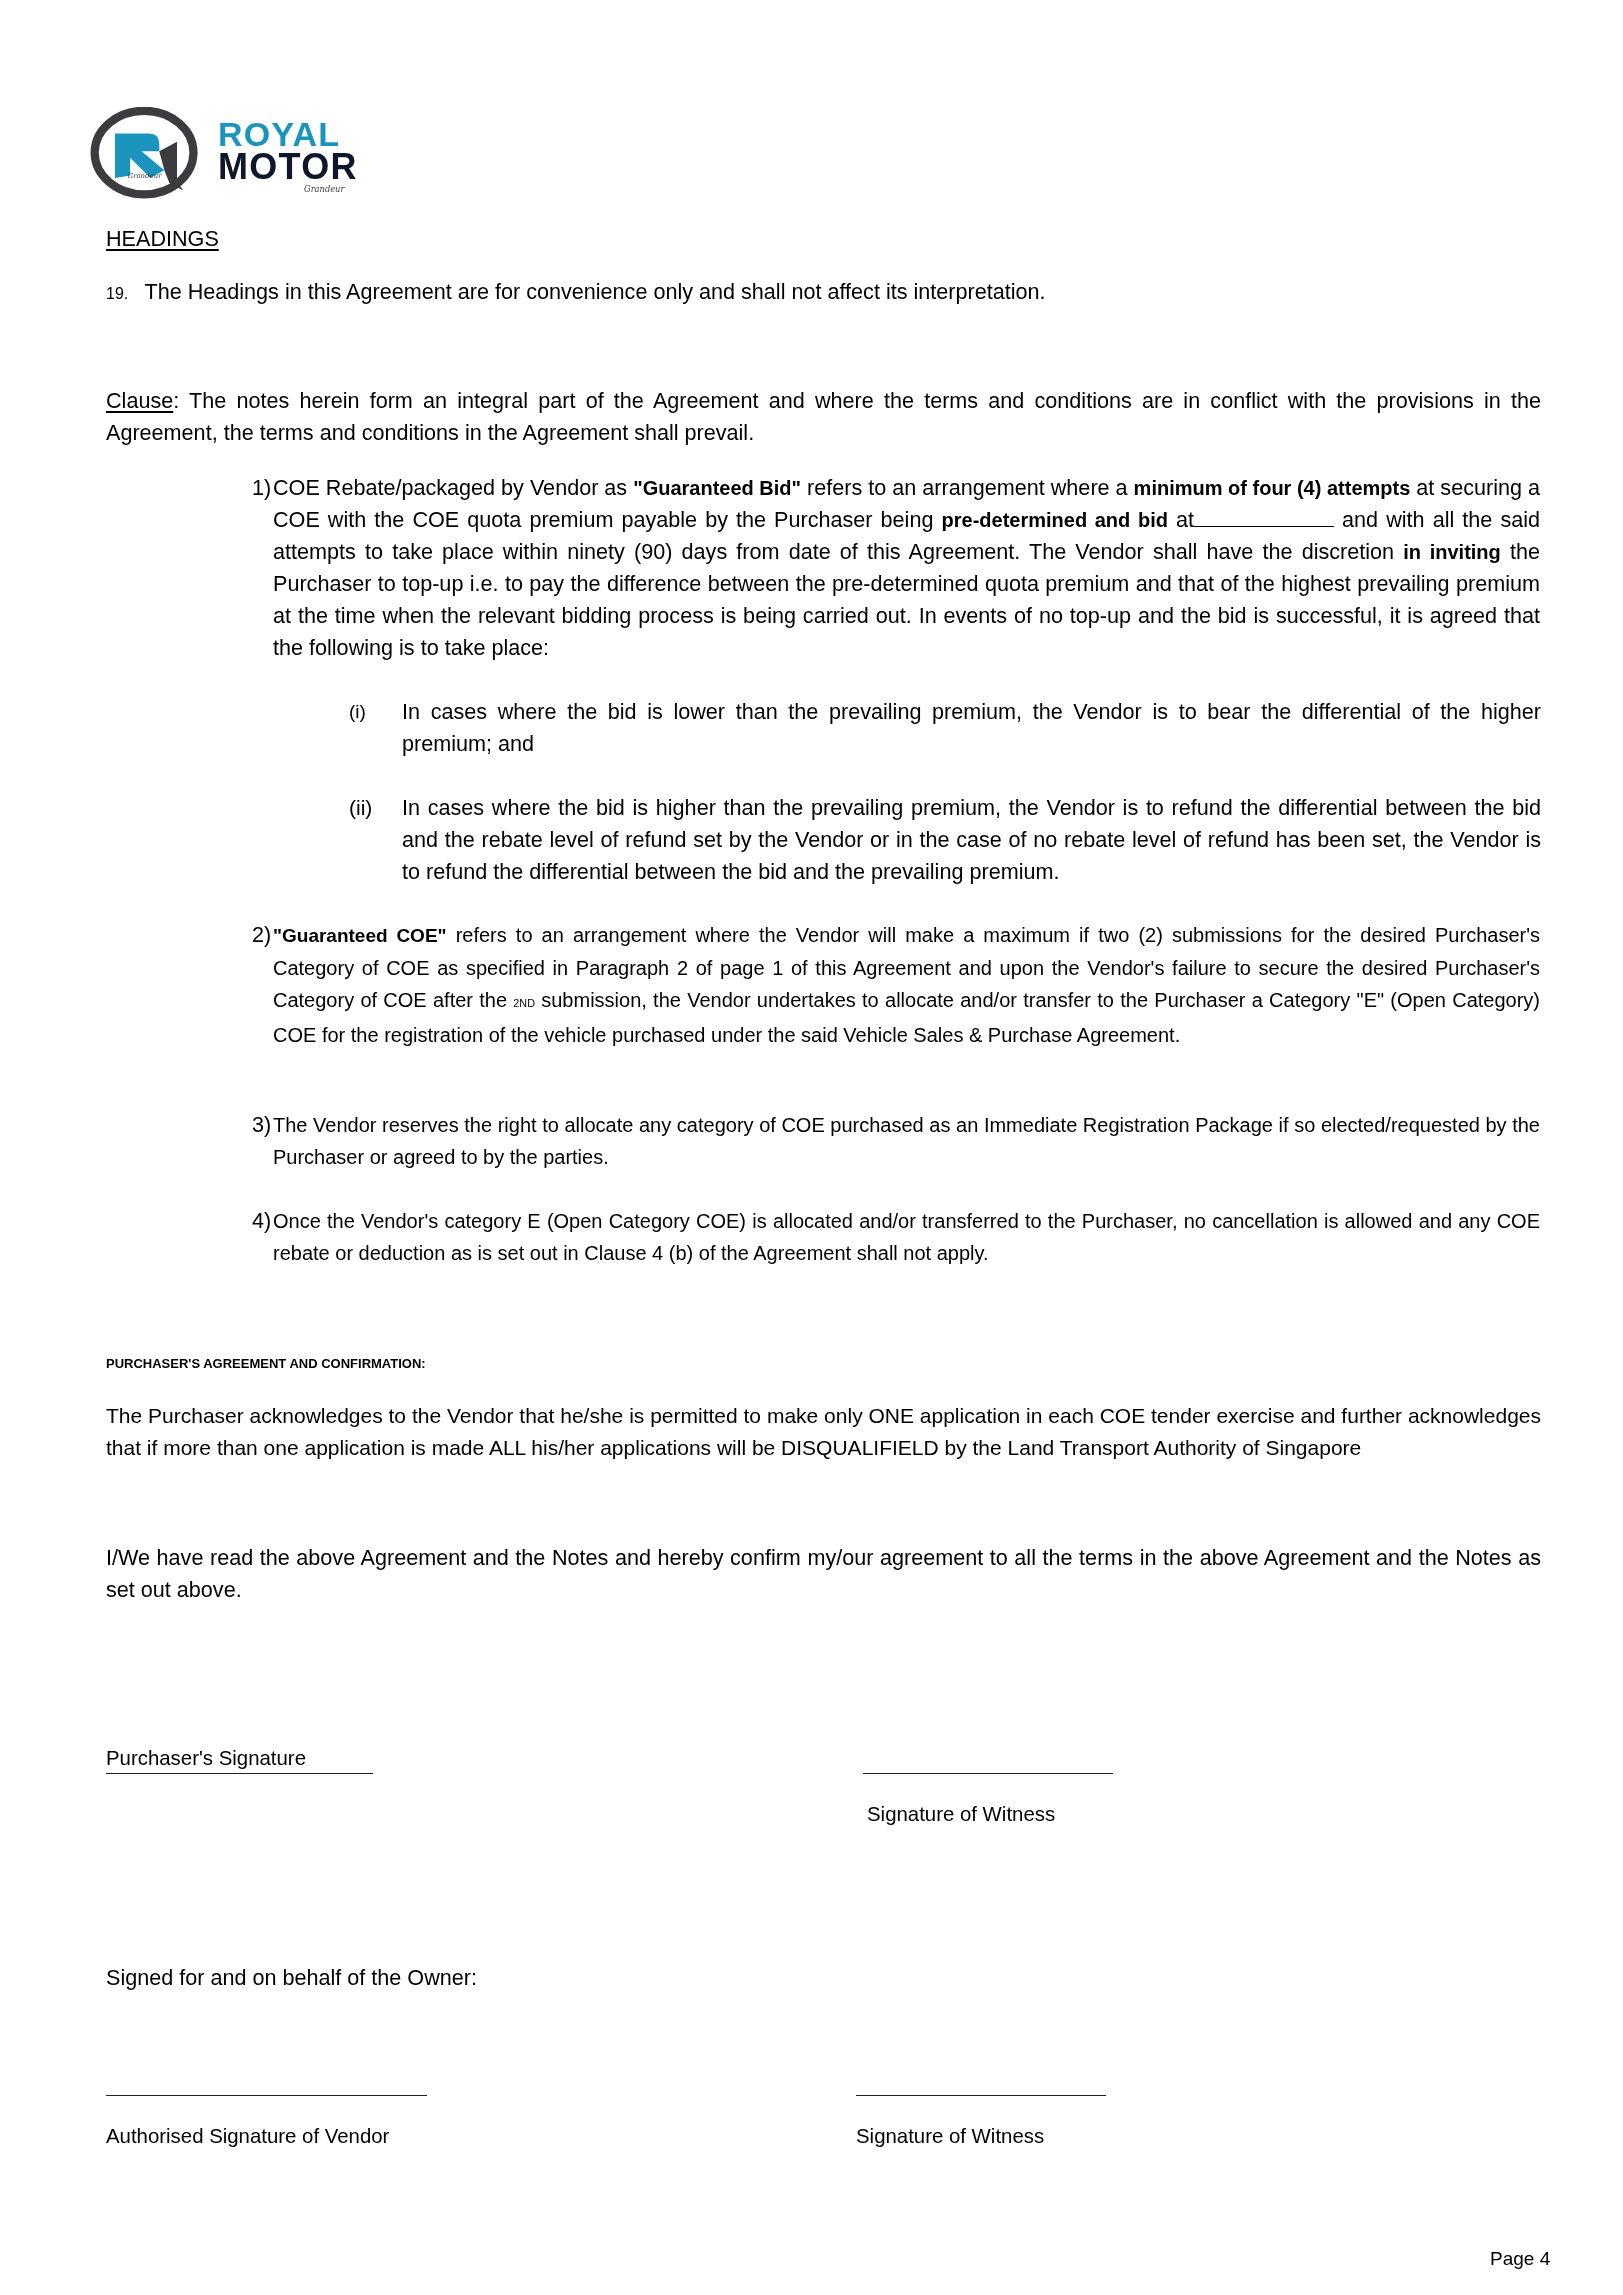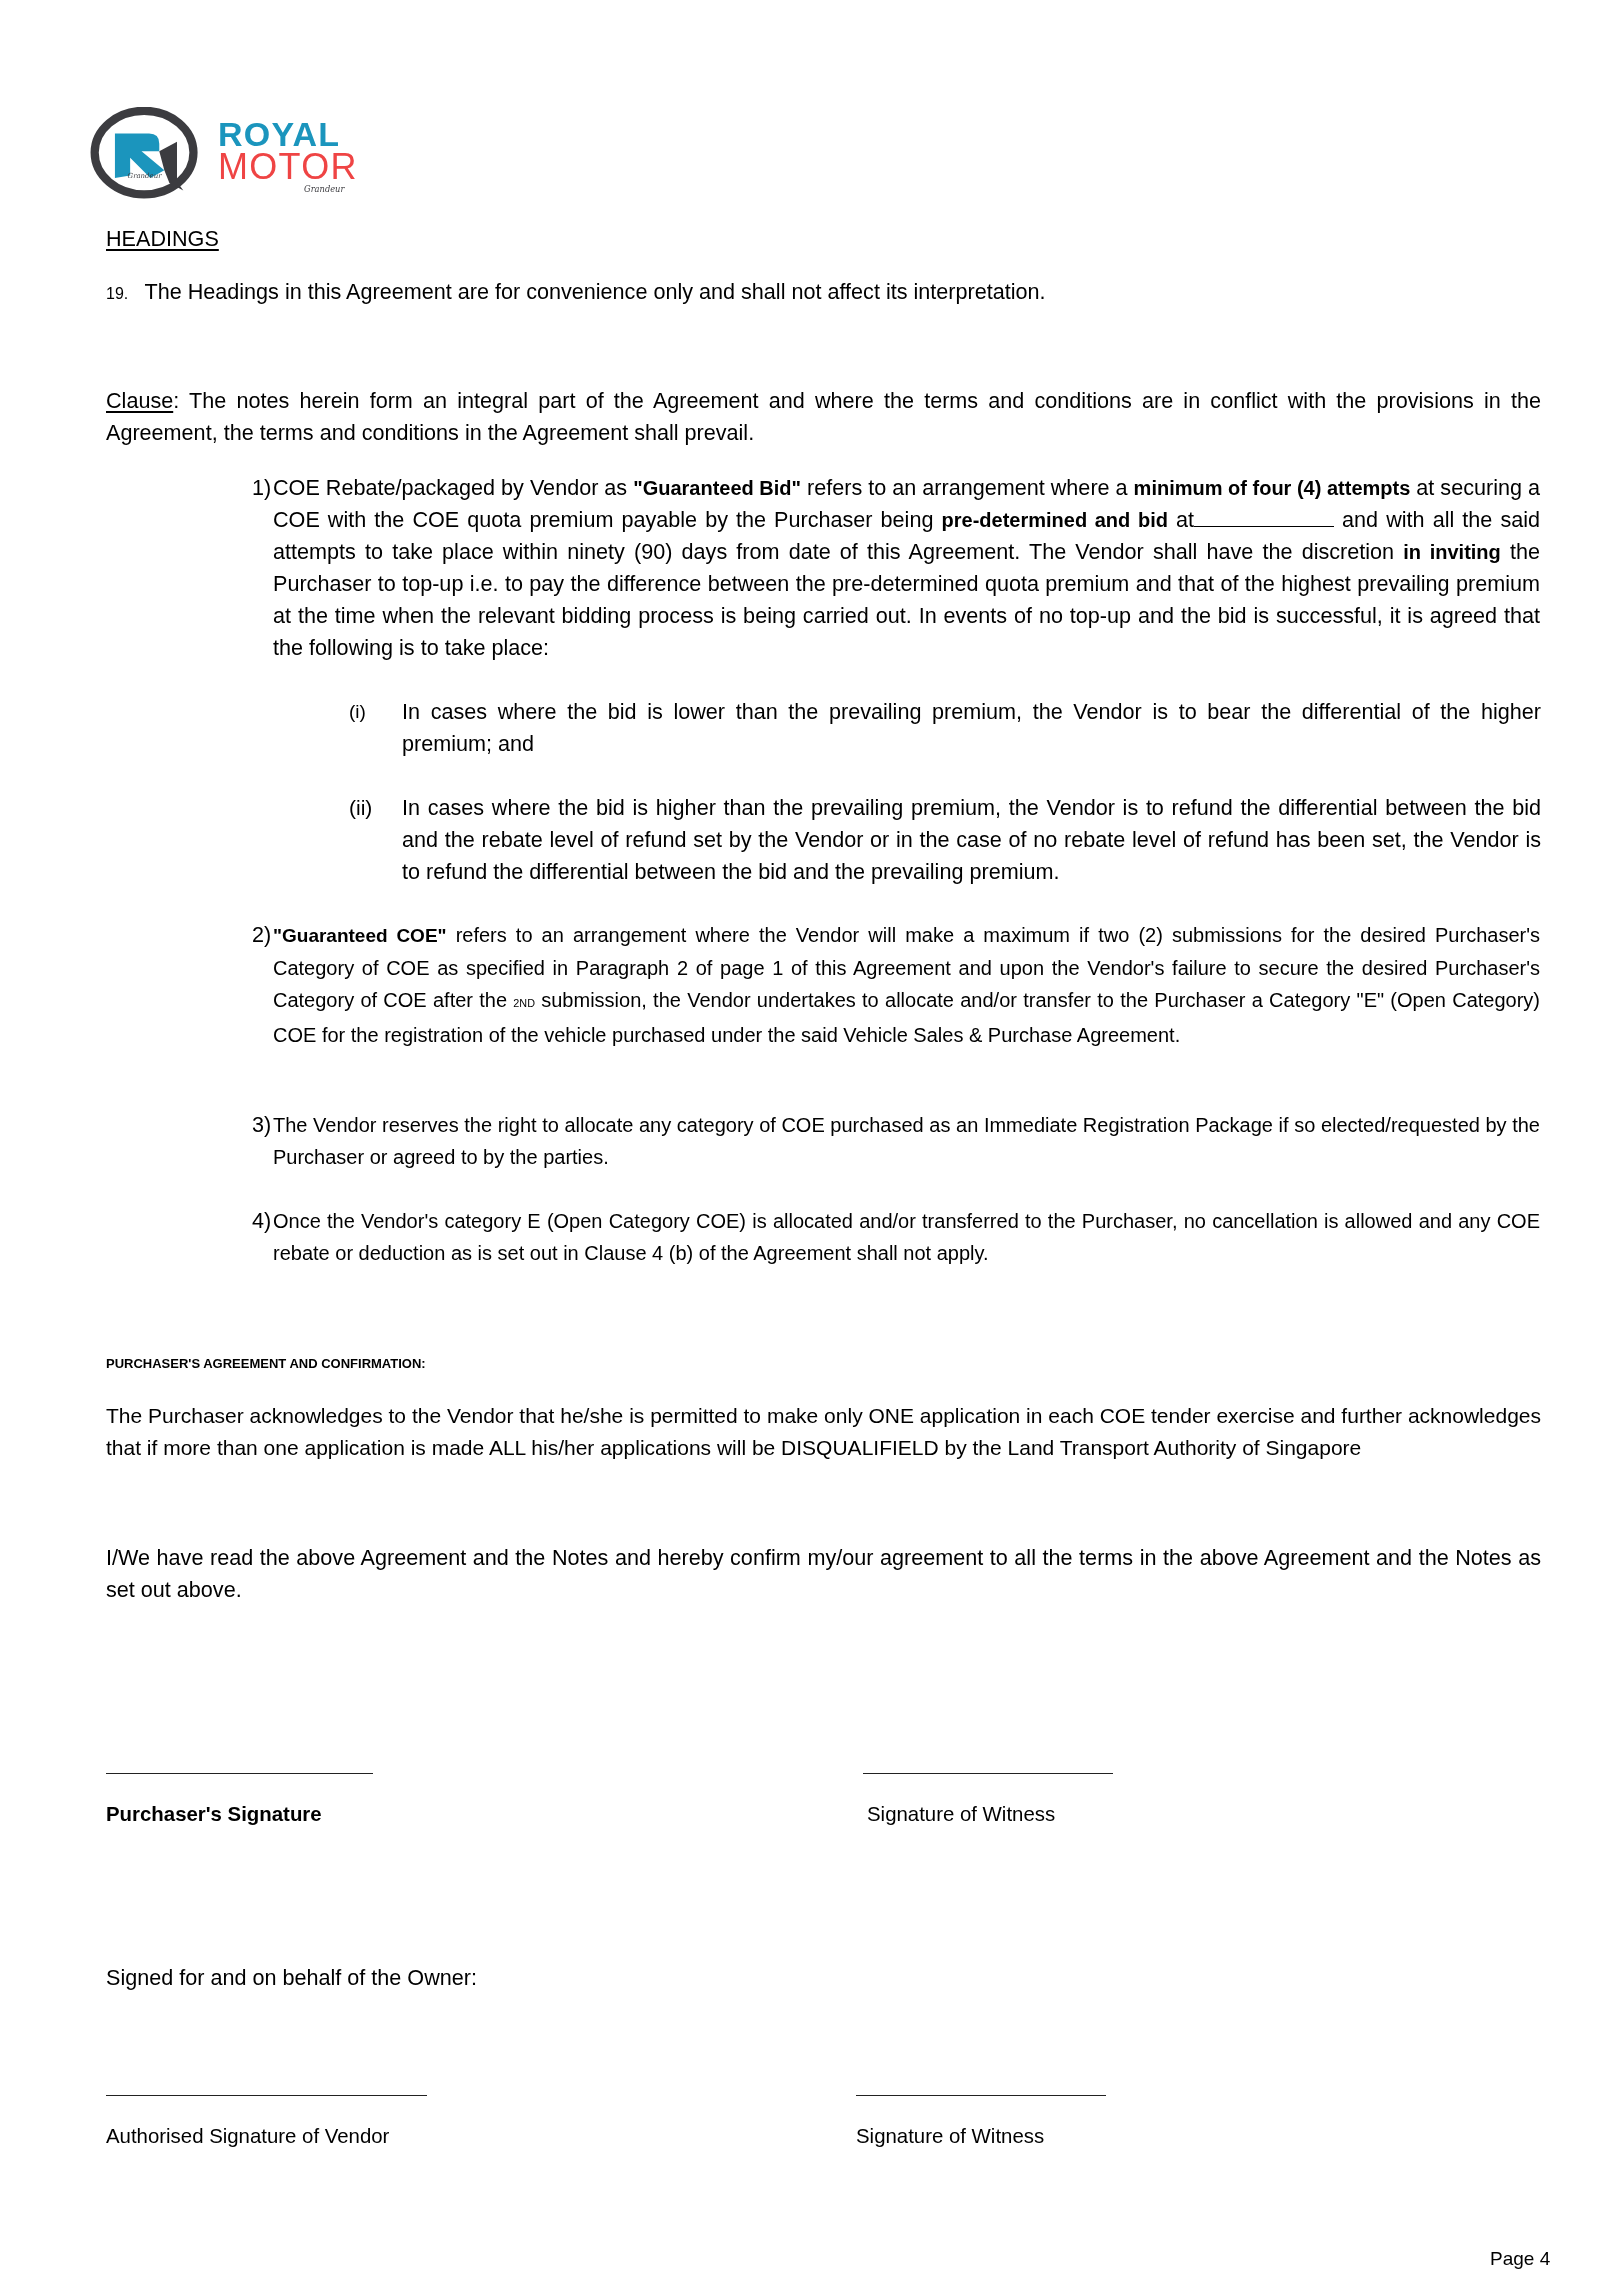--- a/index.html
+++ b/index.html
@@ -4,21 +4,21 @@
 <style>
   html, body { margin: 0; padding: 0; background: #ffffff; }
   body {
     width: 1623px; height: 2295px; position: relative; overflow: hidden;
     font-family: "Liberation Sans", sans-serif; color: #000;
     font-size: 21.6px; line-height: 32px;
   }
   .abs { position: absolute; }
   .logo { left: 88px; top: 107px; width: 274px; height: 95px; }
   .logo .brand1 { position: absolute; left: 130px; top: 9px; font-size: 34px; font-weight: bold; color: #1b95bd; letter-spacing: 1.3px; line-height: 36px; }
-  .logo .brand2 { position: absolute; left: 130px; top: 42px; font-size: 36px; font-weight: normal; color: #ef4444; letter-spacing: 1.3px; line-height: 36px; }
+  .logo .brand2 { position: absolute; left: 130px; top: 42px; font-size: 36px; font-weight: bold; color: #0f172a; letter-spacing: 1.3px; line-height: 36px; }
   .logo .tag { position: absolute; left: 216px; top: 78px; font-family: "DejaVu Serif", serif; font-style: italic; font-size: 8.3px; color: #3c3c40; line-height: 9px; }
   .u { text-decoration: underline; text-underline-offset: 3.2px; }
   .para { left: 106px; width: 1435px; text-align: justify; }
   .list { left: 252px; width: 1288px; }
   .num { position: absolute; left: 0; top: 0; }
   .body-text { margin-left: 21px; text-align: justify; }
   .sub { left: 349px; width: 1192px; }
   .sub .num { left: 0; }
   .sub .body-text { margin-left: 53px; }
   b.bd { font-weight: bold; font-size: 20px; }
@@ -85,21 +85,21 @@
   <span class="num" style="font-size:21.6px;">4)</span>
   <div class="body-text">Once the Vendor's category E (Open Category COE) is allocated and/or transferred to the Purchaser,  no cancellation is allowed and any COE rebate or deduction as is set out in Clause 4 (b) of the Agreement shall not apply.</div>
 </div>
 
 <div class="abs heading-bold" style="left:106px;top:1348px;">PURCHASER'S AGREEMENT AND CONFIRMATION:</div>
 <div class="abs para" style="top:1400px;font-size:21px;">The Purchaser acknowledges to the Vendor that he/she is permitted to make only ONE application in each COE tender exercise and further acknowledges that if more than one application is made ALL his/her applications will be DISQUALIFIELD by the Land Transport Authority of Singapore</div>
 <div class="abs para" style="top:1542px;">I/We have read the above Agreement and the Notes and hereby confirm my/our agreement to all the terms in the above Agreement and the Notes as set out above.</div>
 
 <div class="sig-line" style="left:106px;top:1773px;width:267px;"></div>
 <div class="sig-line" style="left:863px;top:1773px;width:250px;"></div>
-<div class="abs" style="left:106px;top:1798px;font-size:20.4px;font-weight:bold;">Purchaser's Signature</div>
+<div class="abs" style="left:106px;top:1742px;font-size:20.4px;">Purchaser's Signature</div>
 <div class="abs" style="left:867px;top:1798px;font-size:20.4px;">Signature of Witness</div>
 
 <div class="abs" style="left:106px;top:1962px;">Signed for and on behalf of the Owner:</div>
 
 <div class="sig-line" style="left:106px;top:2095px;width:321px;"></div>
 <div class="sig-line" style="left:856px;top:2095px;width:250px;"></div>
 <div class="abs" style="left:106px;top:2120px;font-size:20.4px;">Authorised Signature  of Vendor</div>
 <div class="abs" style="left:856px;top:2120px;font-size:20.4px;">Signature of  Witness</div>
 
 <div class="abs" style="left:1490px;top:2243px;font-size:19px;">Page 4</div>

